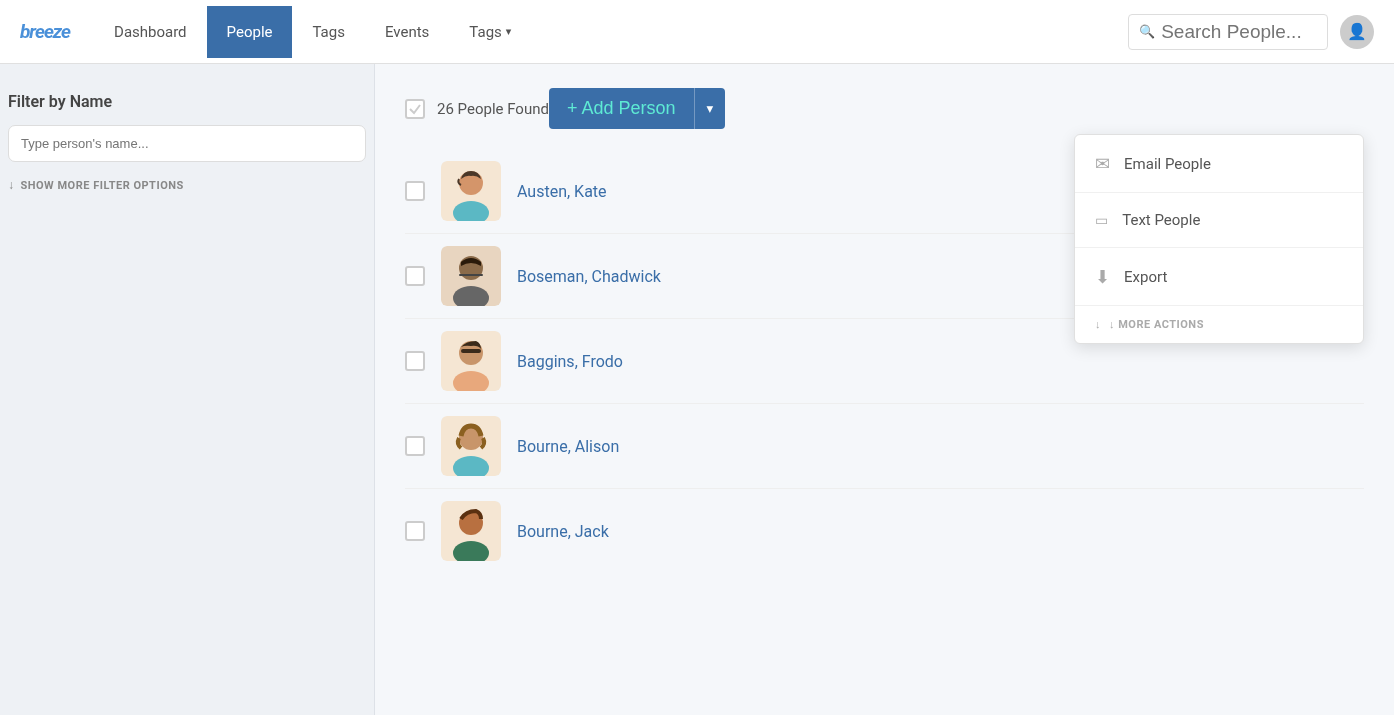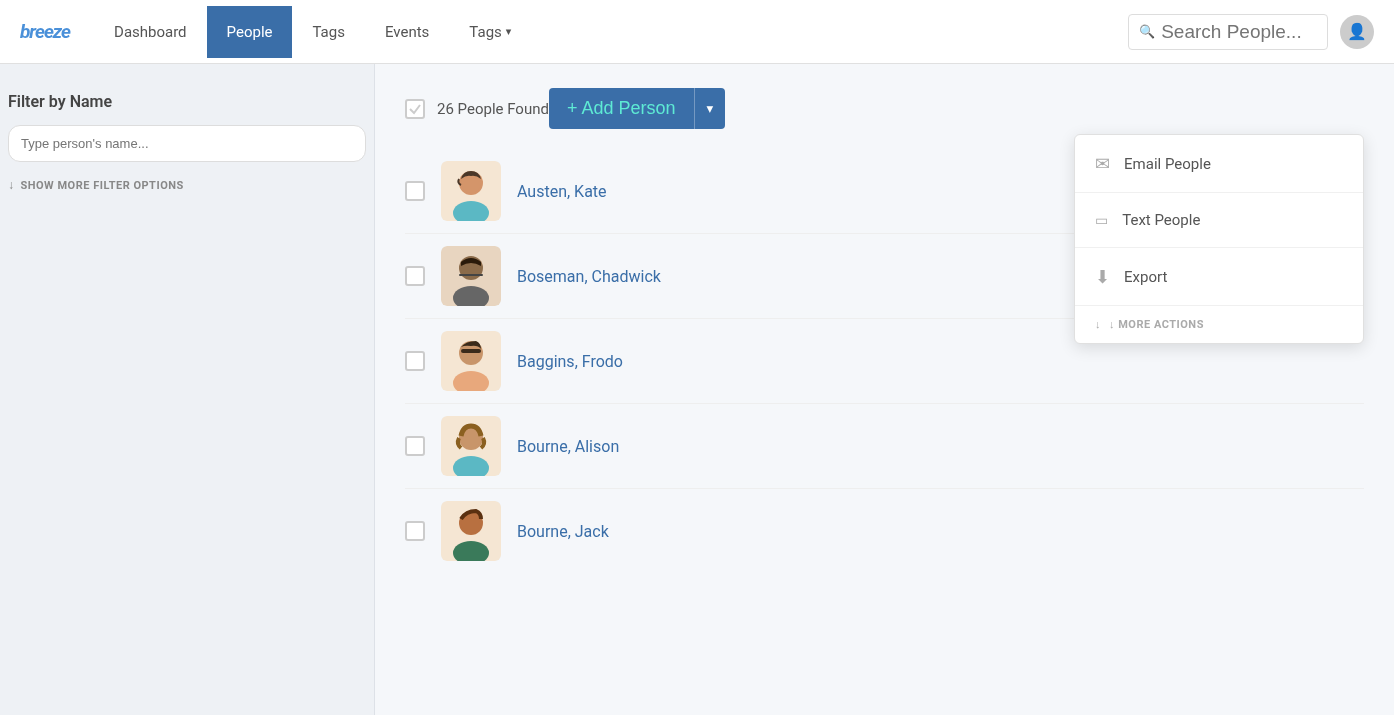--- a/index.html
+++ b/index.html
@@ -94,21 +94,21 @@
     }
     .sidebar-title {
       font-size: 16px;
       font-weight: 600;
       color: #444;
       margin-bottom: 14px;
     }
     .sidebar-input {
       width: 100%;
       border: 1px solid #ddd;
-      border-radius: 12px;
+      border-radius: 7px;
       padding: 10px 12px;
       font-size: 13px;
       color: #888;
       outline: none;
       background: #fff;
     }
     .show-filter-btn {
       margin-top: 16px;
       display: flex;
       align-items: center;

